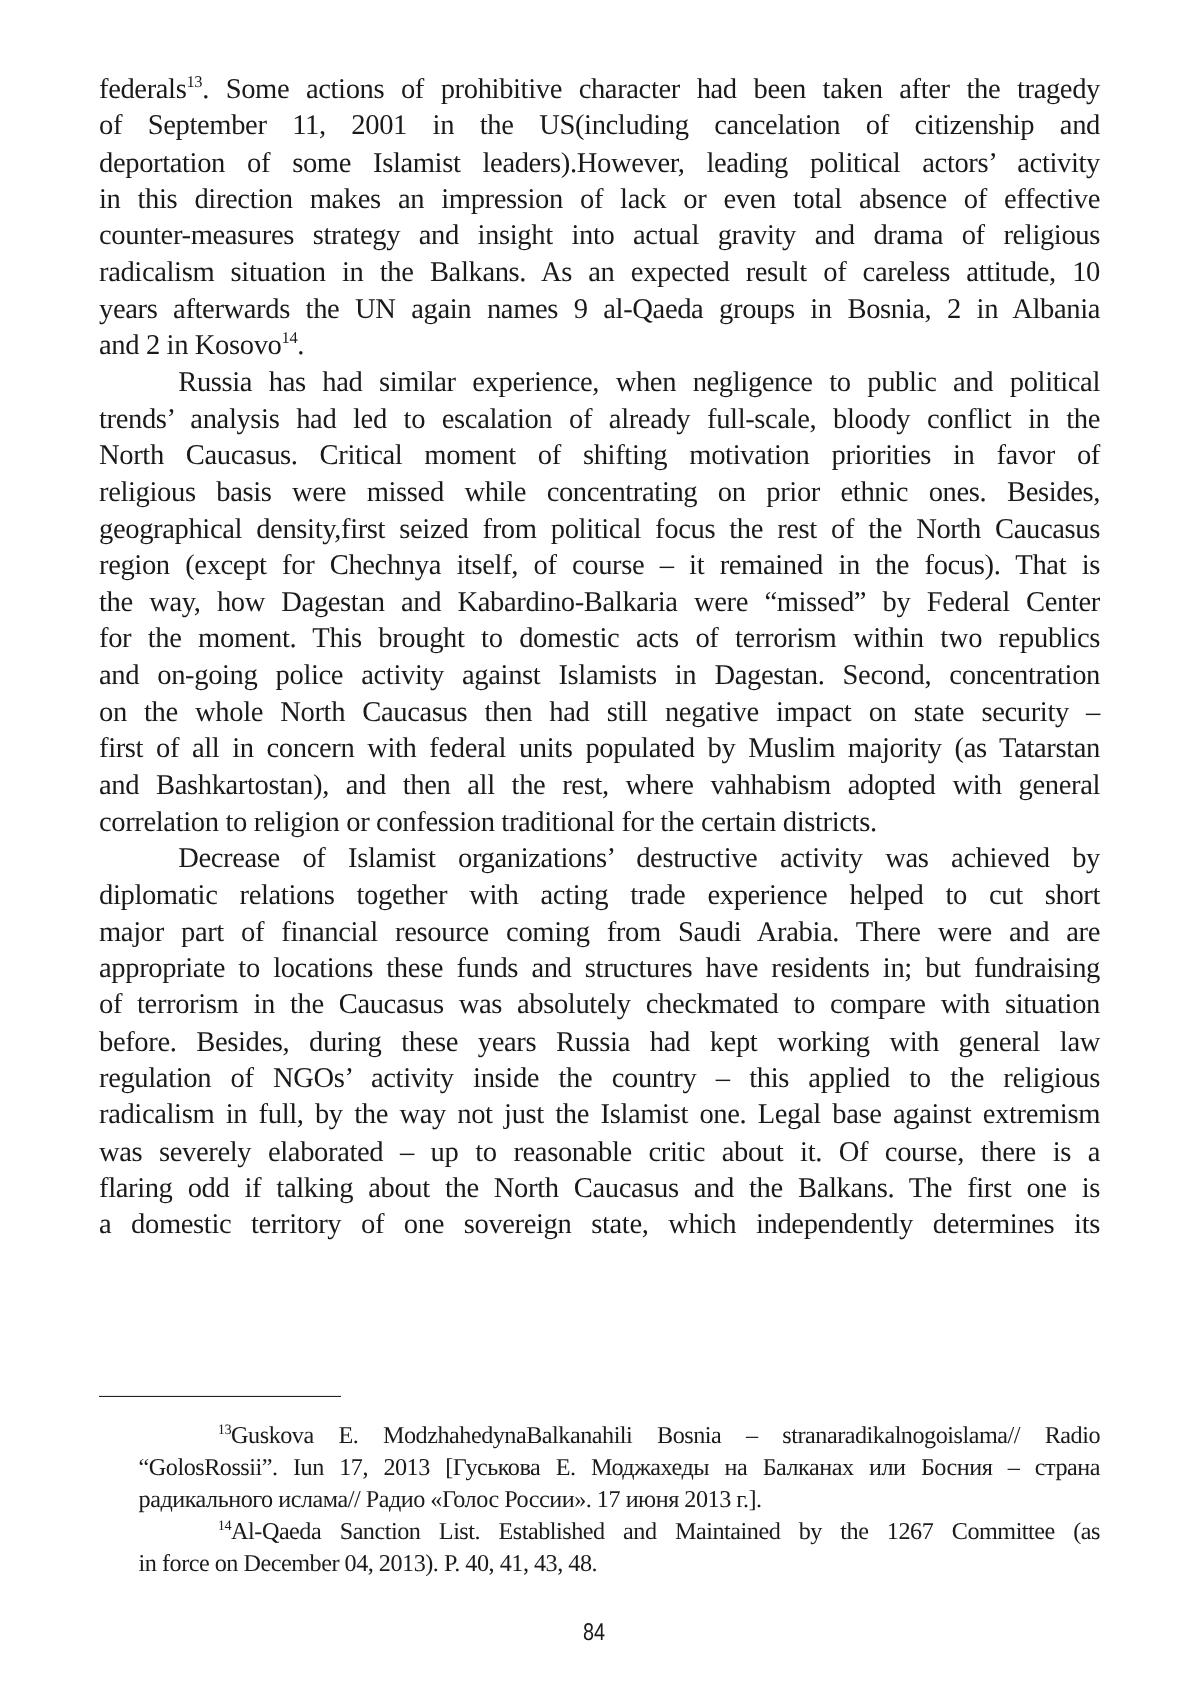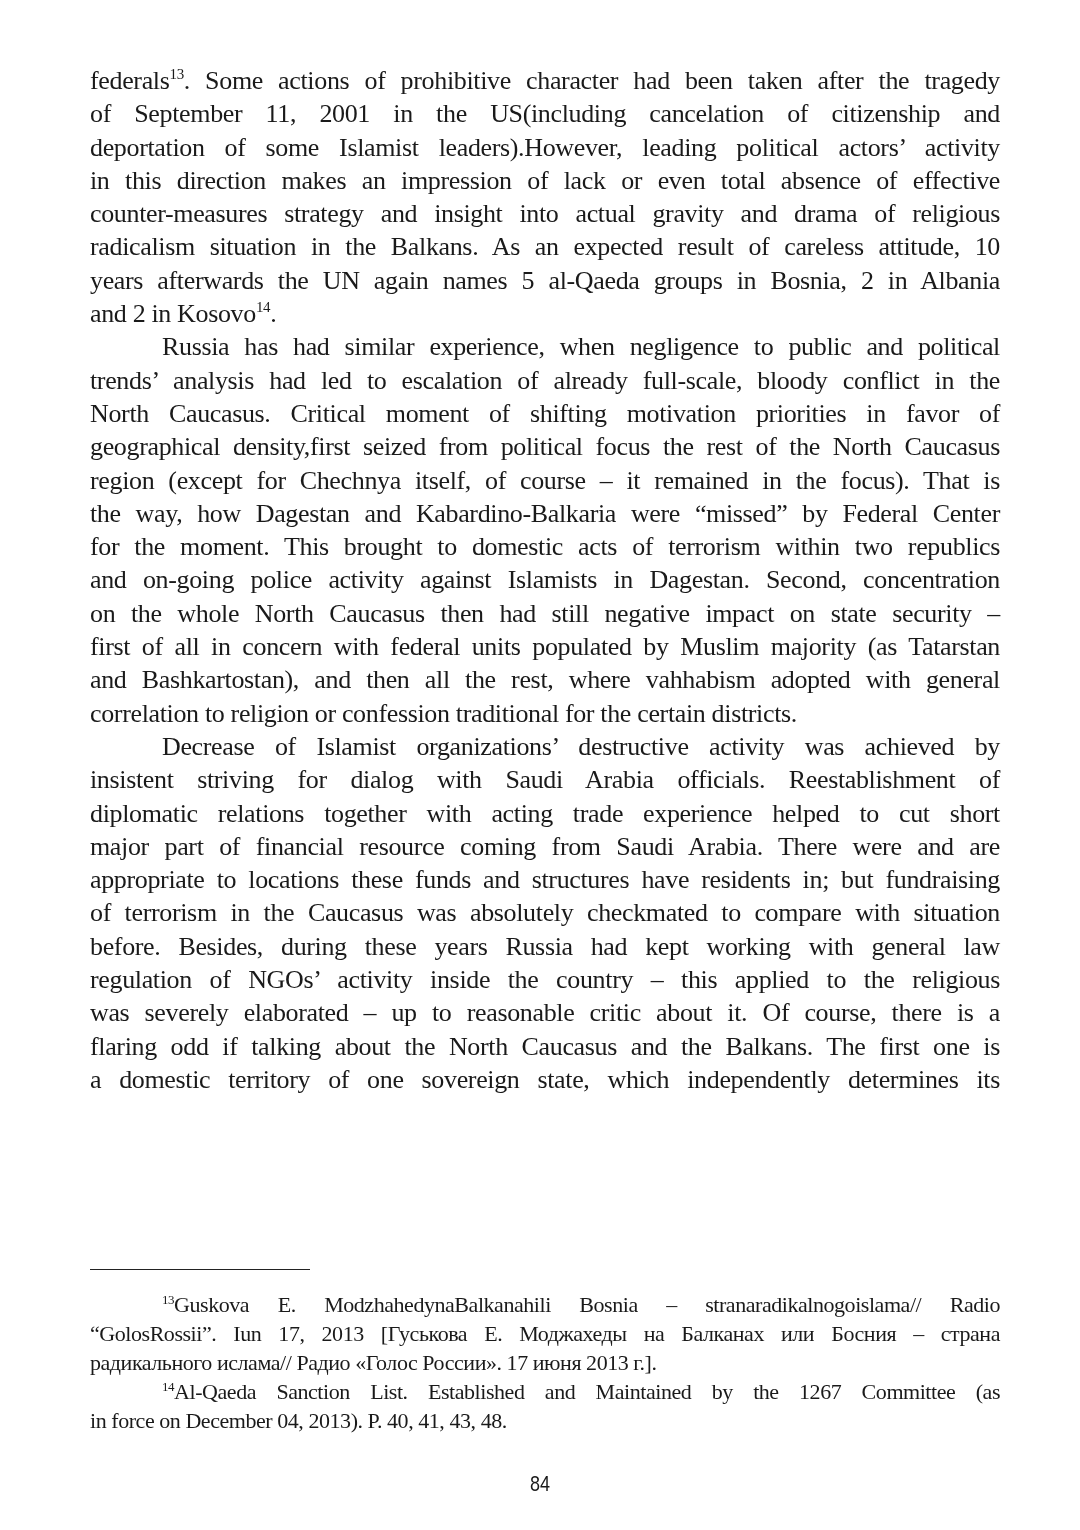--- a/index.html
+++ b/index.html
@@ -18,64 +18,65 @@
   .line.indent { padding-left: 72px; }
   sup { font-size: 15px; line-height: 0; vertical-align: 10px; }
   .fn-rule {
     position: absolute; left: 90px; top: 1269px; width: 220px; height: 0;
     border-top: 1.5px solid #222;
   }
   .footnotes {
     position: absolute; left: 90px; top: 1290px; width: 910px;
     font-family: "Liberation Serif", serif; font-size: 22px; line-height: 29px;
   }
-  .footnotes .line { height: 29px; letter-spacing: -0.45px; }
+  .footnotes .line { height: 29px; letter-spacing: -0.45px; margin-left: 36px; }
   .footnotes sup { font-size: 13px; vertical-align: 8px; }
   .page-number {
     position: absolute; left: 0; width: 1080px; top: 1471px; text-align: center;
     font-family: "Liberation Sans", sans-serif; font-size: 22px; transform: scaleX(0.82);
   }
 </style>
 </head>
 <body>
 
 <div class="page">
 
   <div class="body-text">
 
     <span class="line"><span>federals</span><sup>13</sup><span>. Some actions of prohibitive character had been taken after the tragedy</span></span>
     <span class="line">of September 11, 2001 in the US(including cancelation of citizenship and</span>
     <span class="line">deportation of some Islamist leaders).However, leading political actors’ activity</span>
     <span class="line">in this direction makes an impression of lack or even total absence of effective</span>
     <span class="line">counter-measures strategy and insight into actual gravity and drama of religious</span>
     <span class="line">radicalism situation in the Balkans. As an expected result of careless attitude, 10</span>
-    <span class="line">years afterwards the UN again names 5 al-Qaeda groups in Bosnia, 2 in Albania</span>
+    <span class="line">years afterwards the UN again names 9 al-Qaeda groups in Bosnia, 2 in Albania</span>
     <span class="line last"><span>and 2 in Kosovo</span><sup>14</sup><span>.</span></span>
 
     <span class="line indent">Russia has had similar experience, when negligence to public and political</span>
     <span class="line">trends’ analysis had led to escalation of already full-scale, bloody conflict in the</span>
     <span class="line">North Caucasus. Critical moment of shifting motivation priorities in favor of</span>
+    <span class="line">religious basis were missed while concentrating on prior ethnic ones. Besides,</span>
     <span class="line">geographical density,first seized from political focus the rest of the North Caucasus</span>
     <span class="line">region (except for Chechnya itself, of course – it remained in the focus). That is</span>
     <span class="line">the way, how Dagestan and Kabardino-Balkaria were “missed” by Federal Center</span>
     <span class="line">for the moment. This brought to domestic acts of terrorism within two republics</span>
     <span class="line">and on-going police activity against Islamists in Dagestan. Second, concentration</span>
     <span class="line">on the whole North Caucasus then had still negative impact on state security –</span>
     <span class="line">first of all in concern with federal units populated by Muslim majority (as Tatarstan</span>
     <span class="line">and Bashkartostan), and then all the rest, where vahhabism adopted with general</span>
     <span class="line last">correlation to religion or confession traditional for the certain districts.</span>
 
     <span class="line indent">Decrease of Islamist organizations’ destructive activity was achieved by</span>
-    <span class="line">insistent striving for dialog with Saudi Arabia officials. Reestablishment of</span>
     <span class="line">diplomatic relations together with acting trade experience helped to cut short</span>
     <span class="line">major part of financial resource coming from Saudi Arabia. There were and are</span>
     <span class="line">appropriate to locations these funds and structures have residents in; but fundraising</span>
     <span class="line">of terrorism in the Caucasus was absolutely checkmated to compare with situation</span>
     <span class="line">before. Besides, during these years Russia had kept working with general law</span>
     <span class="line">regulation of NGOs’ activity inside the country – this applied to the religious</span>
+    <span class="line">radicalism in full, by the way not just the Islamist one. Legal base against extremism</span>
     <span class="line">was severely elaborated – up to reasonable critic about it. Of course, there is a</span>
     <span class="line">flaring odd if talking about the North Caucasus and the Balkans. The first one is</span>
     <span class="line">a domestic territory of one sovereign state, which independently determines its</span>
   </div>
 
   <div class="fn-rule"></div>
 
   <div class="footnotes">
     <div>
       <span class="line indent"><sup>13</sup><span>Guskova E. ModzhahedynaBalkanahili Bosnia – stranaradikalnogoislama// Radio</span></span>

